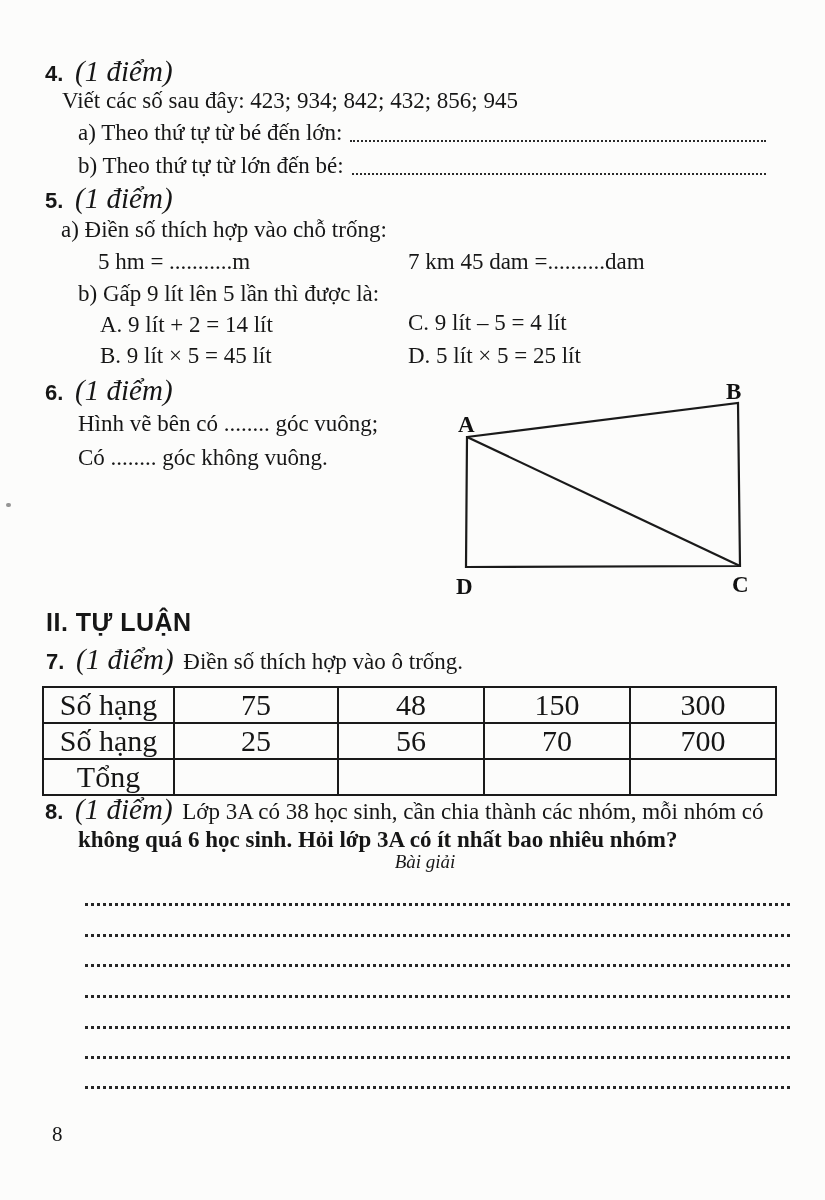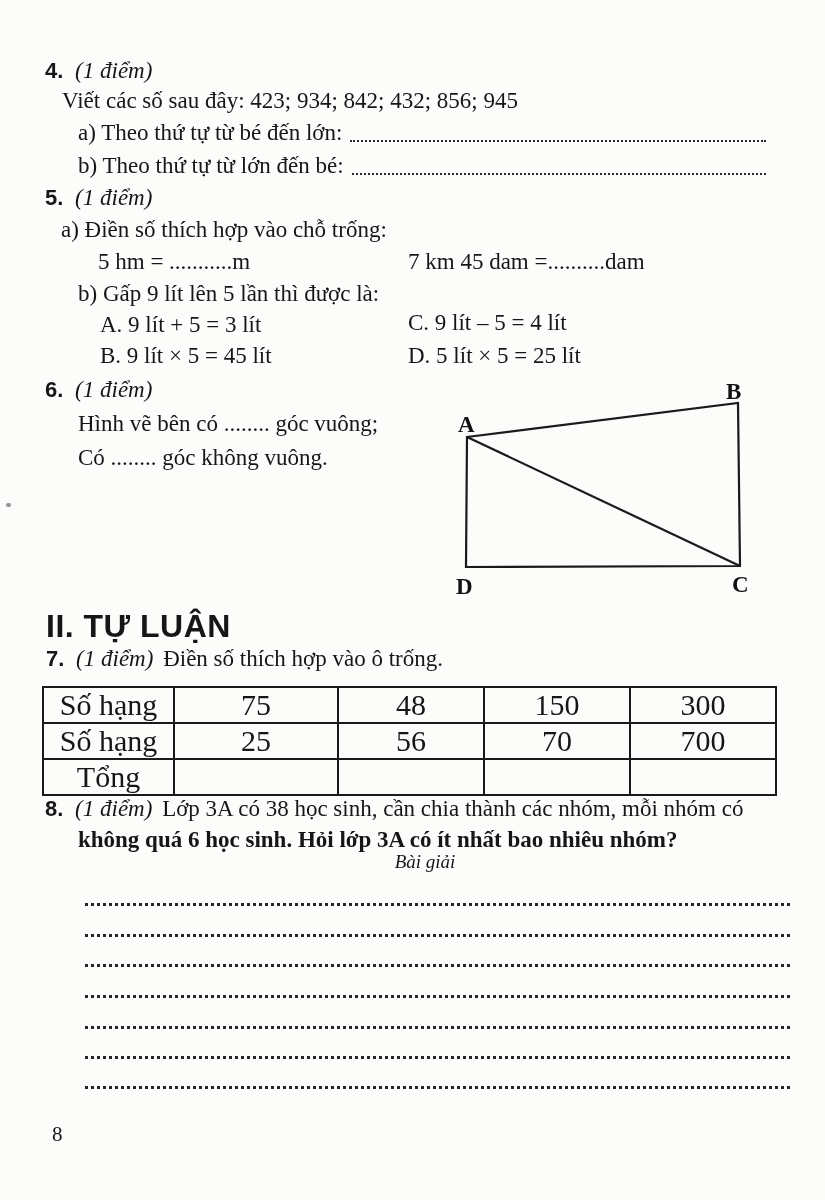--- a/index.html
+++ b/index.html
@@ -5,24 +5,24 @@
   html,body{margin:0;padding:0;}
   body{
     width:825px;height:1200px;position:relative;overflow:hidden;
     background:#fcfcfb;
     font-family:"Liberation Serif", serif;
     color:#161616;
   }
   .abs{position:absolute;white-space:nowrap;}
   .body-text{font-size:23px;line-height:26px;}
   .qnum{font-family:"Liberation Sans", sans-serif;font-weight:bold;font-size:22px;}
-  .pts{font-style:italic;font-size:23px;}
+  .pts{font-style:italic;font-size:29px;}
   .leader-row{display:flex;align-items:flex-end;}
   .leader{flex:1;border-bottom:2.5px dotted #2a2a2a;margin:0 2px 4px 8px;height:1px;}
-  .section-title{font-family:"Liberation Sans", sans-serif;font-weight:bold;font-size:32px;letter-spacing:0.5px;}
+  .section-title{font-family:"Liberation Sans", sans-serif;font-weight:bold;font-size:25px;letter-spacing:0.5px;}
   .solution{font-style:italic;font-size:19px;text-align:center;}
   .ansline{position:absolute;left:85px;width:705px;height:0;border-bottom:3px dotted #262626;}
   table.sum{border-collapse:collapse;table-layout:fixed;}
   table.sum td{
     border:2px solid #1a1a1a;text-align:center;vertical-align:middle;
     font-size:30px;padding:0;height:30px;
   }
   .fig-line{stroke:#1a1a1a;stroke-width:2.2;fill:none;}
   .fig-label{font-family:"Liberation Serif", serif;font-weight:bold;font-size:23px;fill:#111;}
   .speck{position:absolute;left:6px;top:503px;width:5px;height:4px;background:#6a6a6a;border-radius:2px;opacity:.7;}
@@ -48,21 +48,21 @@
 </div>
 
 <div class="abs body-text" style="left:45px;top:185px;">
   <span class="qnum">5.</span>
   <span class="pts" style="margin-left:6px;">(1 điểm)</span>
 </div>
 <div class="abs body-text" style="left:61px;top:217px;">a) Điền số thích hợp vào chỗ trống:</div>
 <div class="abs body-text" style="left:98px;top:249px;">5 hm = ...........m</div>
 <div class="abs body-text" style="left:408px;top:249px;">7 km 45 dam =..........dam</div>
 <div class="abs body-text" style="left:78px;top:281px;">b) Gấp 9 lít lên 5 lần thì được là:</div>
-<div class="abs body-text" style="left:100px;top:312px;">A. 9 lít + 5 = 3 lít</div>
+<div class="abs body-text" style="left:100px;top:312px;">A. 9 lít + 2 = 14 lít</div>
 <div class="abs body-text" style="left:408px;top:310px;">C. 9 lít – 5 = 4 lít</div>
 <div class="abs body-text" style="left:100px;top:343px;">B. 9 lít × 5 = 45 lít</div>
 <div class="abs body-text" style="left:408px;top:343px;">D. 5 lít × 5 = 25 lít</div>
 
 <div class="abs body-text" style="left:45px;top:377px;">
   <span class="qnum">6.</span>
   <span class="pts" style="margin-left:6px;">(1 điểm)</span>
 </div>
 <div class="abs body-text" style="left:78px;top:411px;">Hình vẽ bên có ........ góc vuông;</div>
 <div class="abs body-text" style="left:78px;top:445px;">Có ........ góc không vuông.</div>

